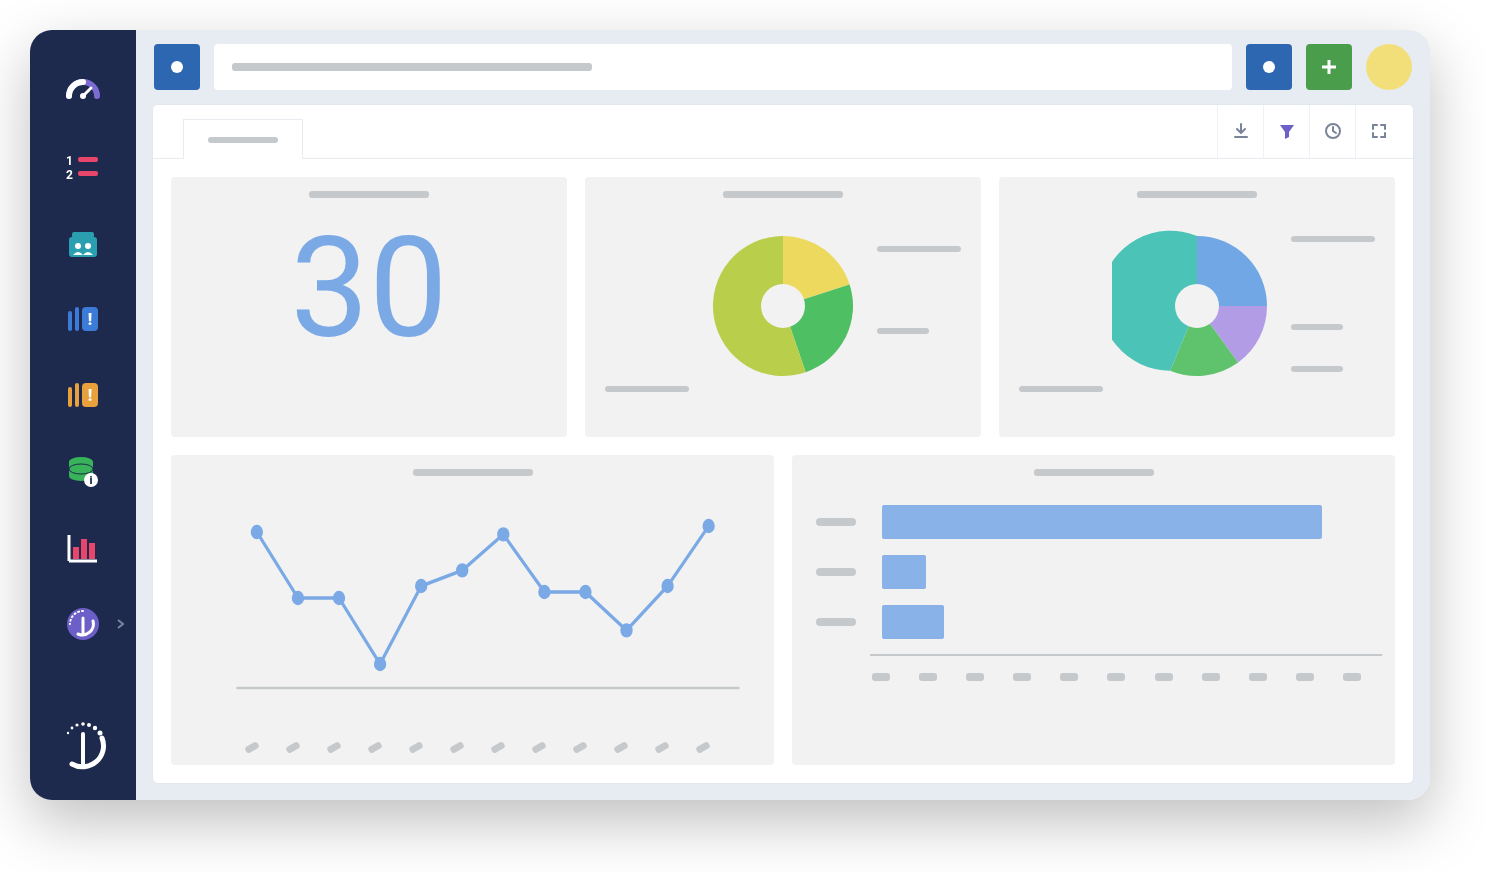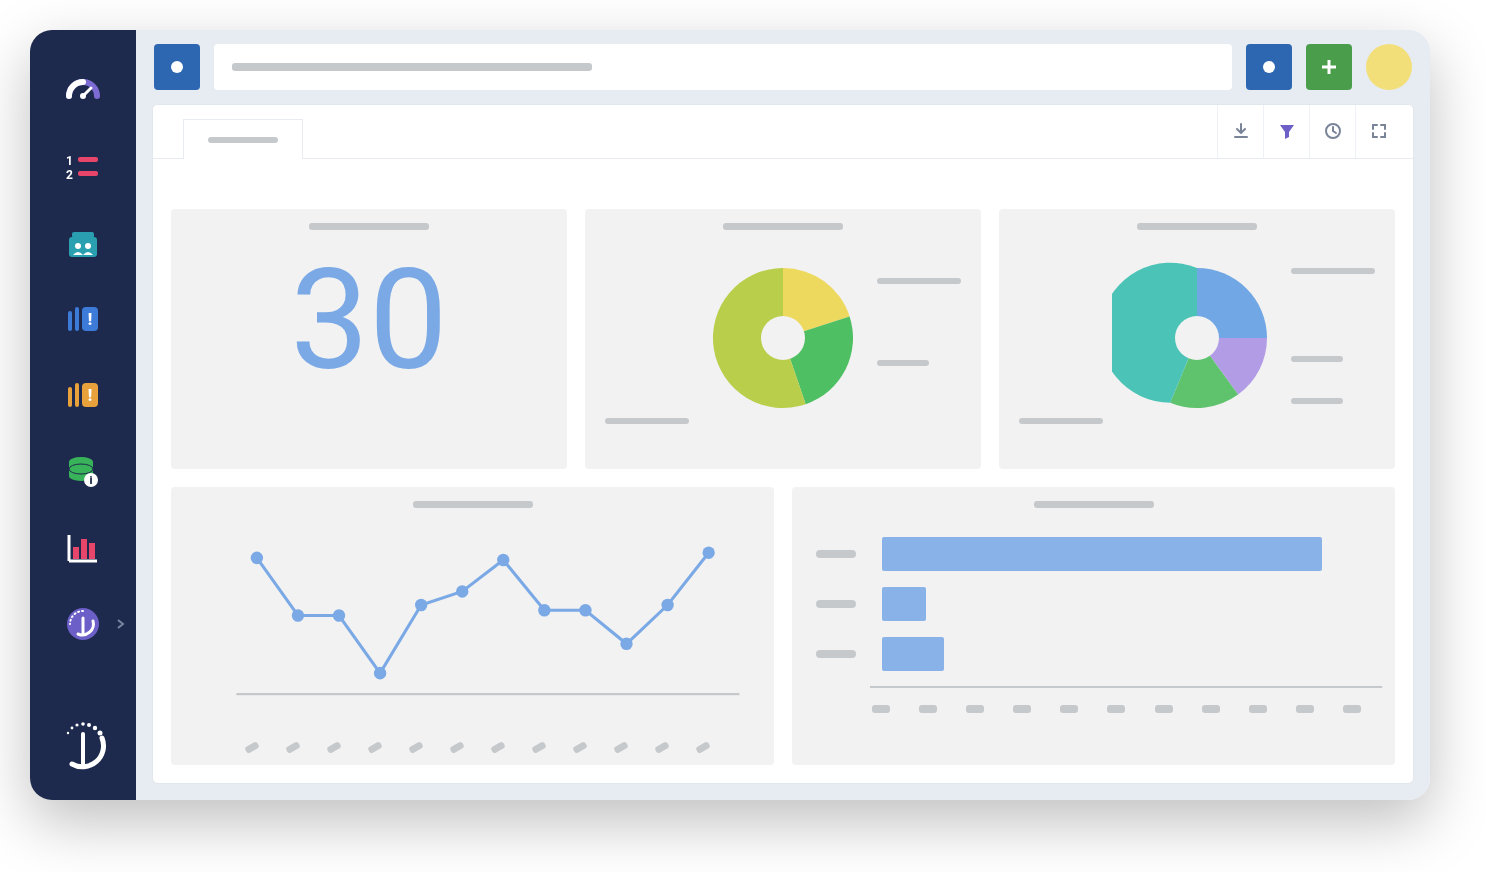--- a/index.html
+++ b/index.html
@@ -88,21 +88,20 @@
   }
   .content-card {
     flex:1;
     margin: 0 16px 16px 16px;
     background:#fff;
     border-radius:6px;
     border:1px solid #e2e6ed;
     display:flex;
     flex-direction:column;
     overflow:hidden;
-    gap:32px;
   }
   .toolbar {
     height:54px;
     background:#fff;
     border-bottom:1px solid #e8ecf1;
     display:flex;
     align-items:flex-end;
     padding:0 12px;
     gap:0;
   }

